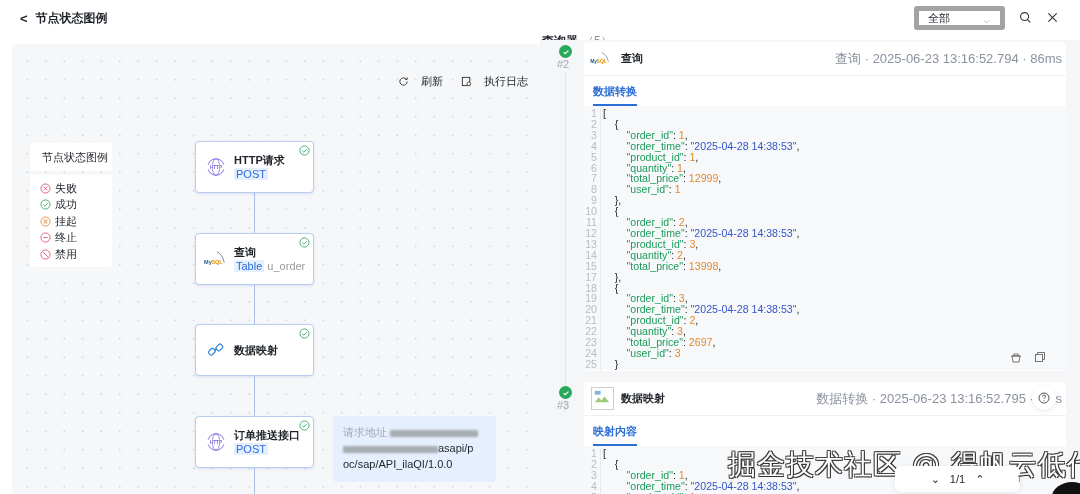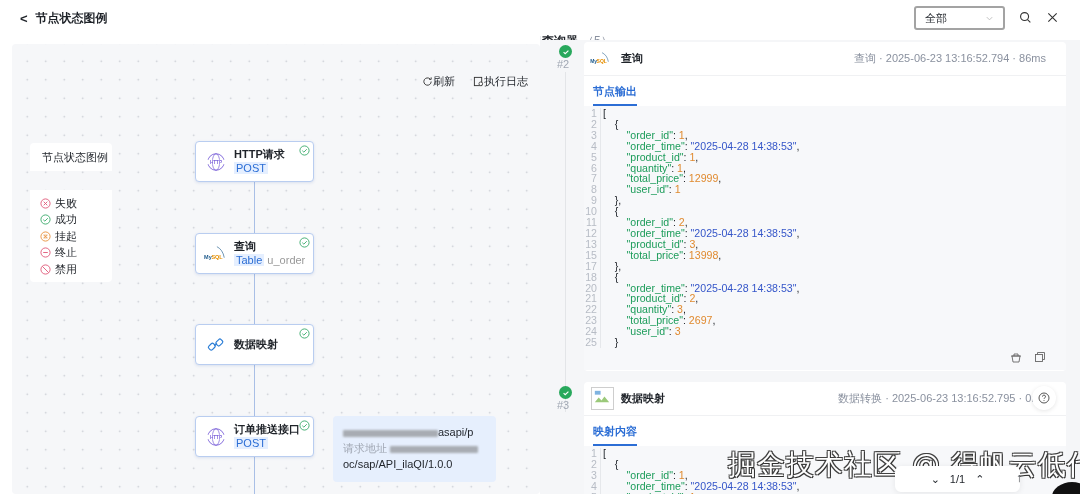--- a/index.html
+++ b/index.html
@@ -7,62 +7,62 @@
   .root { position: relative; width: 1080px; height: 494px; }
 
   
   .left-header { position: absolute; left: 0; top: 0; width: 540px; height: 36px; display: flex; align-items: center; padding-left: 20px; font-size: 12px; font-weight: bold; color: #1f2329; }
   .left-header .back { font-size: 13px; margin-right: 8px; font-weight: bold; }
 
   
   .canvas { position: absolute; left: 12px; top: 44px; width: 528px; height: 450px; background-color: #f6f7f9;
     background-image: radial-gradient(#c4c8cf 0.9px, transparent 1px); background-size: 18.5px 18.5px; background-position: 6px 8px; border-radius: 4px; }
   .canvas-toolbar { position: absolute; right: 12px; top: 30px; display: flex; gap: 18px; font-size: 11px; color: #1f2329; }
-  .canvas-toolbar .tb { display: flex; align-items: center; gap: 0; cursor: pointer; }
+  .canvas-toolbar .tb { display: flex; align-items: center; gap: 12px; cursor: pointer; }
   .canvas-toolbar .tb svg { width: 11px; height: 11px; }
 
   .legend { position: absolute; left: 18px; top: 99px; width: 82px; }
   .legend .lg-title { background: #fff; border-radius: 4px 4px 0 0; padding: 7px 0 7px 12px; font-size: 11px; color: #1f2329; height: 28px; }
-  .legend .lg-body { background: #fff; margin-top: 19px; padding: 5px 0 4px 10px; border-radius: 0 0 4px 4px; }
+  .legend .lg-body { background: #fff; margin-top: 4px; padding: 5px 0 4px 10px; border-radius: 0 0 4px 4px; }
   .legend .lg-item { display: flex; align-items: center; gap: 4px; font-size: 11px; height: 16.5px; color: #1f2329; }
   .legend .lg-item svg { width: 11px; height: 11px; }
 
   .flow-line { position: absolute; left: 242px; top: 132px; width: 1px; height: 330px; background: #a9bfe6; }
 
-  .node { position: absolute; left: 183px; width: 119px; height: 41px; background: #fff; border: 1px solid #b9cdf0; border-radius: 4px; box-shadow: 0 1px 3px rgba(60,100,180,0.15); display: flex; align-items: center; padding-left: 8px; }
+  .node { position: absolute; left: 183px; width: 119px; height: 52px; background: #fff; border: 1px solid #b9cdf0; border-radius: 4px; box-shadow: 0 1px 3px rgba(60,100,180,0.15); display: flex; align-items: center; padding-left: 8px; }
   .node .nicon { width: 24px; height: 24px; display: flex; align-items: center; justify-content: center; margin-right: 6px; flex-shrink: 0; }
   .node .ntexts { display: flex; flex-direction: column; line-height: 1.15; }
   .node .ntitle { font-size: 11px; font-weight: bold; color: #1f2329; }
   .node .nsub { font-size: 11px; color: #999; margin-top: 1px; }
   .node .nsub .tag { background: #e5efff; color: #2c6ed5; padding: 0 2px; }
   .node .ncheck { position: absolute; right: 3px; top: 3px; width: 11px; height: 11px; }
 
   .tooltip { position: absolute; left: 321px; top: 372px; width: 163px; height: 66px; background: #e6effd; border-radius: 4px; padding: 8px 10px; font-size: 11px; color: #1f2329; line-height: 16px; }
   .tooltip .tt-label { color: #a0a7b3; }
   .blur { display: inline-block; height: 7px; background: #a8acb3; filter: blur(1.2px); vertical-align: middle; border-radius: 1px; }
 
   
   .right-header { position: absolute; left: 540px; top: 0; width: 540px; height: 36px; display: flex; align-items: center; }
   .right-header .rtitle { position: absolute; left: 2px; font-size: 12px; font-weight: bold; color: #1f2329; margin-top: 46px; }
   .right-header .rcount { color: #8a919f; font-weight: normal; margin-left: 4px; }
-  .select { position: absolute; left: 374px; top: 6px; width: 91px; height: 24px; border: 2px solid #a3a3a3; border-radius: 3px; font-size: 11px; display: flex; align-items: center; padding-left: 9px; color: #1f2329; }
+  .select { position: absolute; left: 374px; top: 6px; width: 91px; height: 24px; border: 5px solid #a3a3a3; border-radius: 3px; font-size: 11px; display: flex; align-items: center; padding-left: 9px; color: #1f2329; }
   .select .chev { position: absolute; right: 9px; top: 6px; width: 9px; height: 9px; }
   .hicon { position: absolute; top: 11px; width: 13px; height: 13px; cursor: pointer; }
 
   
   .rlist { position: absolute; left: 540px; top: 40px; width: 540px; height: 454px; background: #f5f6f8; overflow: hidden; }
   .tl-line { position: absolute; left: 25px; top: 32px; width: 1px; height: 340px; background: #e3e5e8; }
   .step-dot { position: absolute; left: 19px; width: 13px; height: 13px; border-radius: 50%; background: #28a85c; display: flex; align-items: center; justify-content: center; }
   .step-num { position: absolute; left: 17px; font-size: 11px; color: #a0a7b3; }
 
   .card { position: absolute; left: 44px; width: 482px; background: #fff; border-radius: 4px; }
   .card-head { height: 34px; display: flex; align-items: center; padding-left: 5px; position: relative; border-bottom: 1px solid #f0f1f3; }
   .card-head .cicon { width: 26px; height: 22px; margin-right: 6px; display: flex; align-items: center; justify-content: center; }
   .card-head .ctitle { font-size: 11px; font-weight: bold; }
-  .card-head .cmeta { position: absolute; right: 20px; font-size: 11px; color: #8a919f; }
+  .card-head .cmeta { position: absolute; right: 4px; font-size: 13px; color: #8a919f; }
   .tabbar { height: 30px; padding-left: 9px; position: relative; }
   .tab { display: inline-block; font-size: 11px; font-weight: bold; color: #2c6ed5; padding-top: 8px; height: 30px; border-bottom: 2px solid #2c6ed5; }
   .code { background: #f7f8fa; font-family: "Liberation Mono", "DejaVu Sans Mono", monospace; font-size: 10.6px; line-height: 10.9px; position: relative; overflow: hidden; }
   .code .row { display: flex; white-space: pre; }
   .code .ln { width: 17px; text-align: right; color: #b7bcc5; padding-right: 3px; border-right: 1px solid #e6e8eb; margin-right: 2px; font-family: "Liberation Sans", sans-serif; }
   .code .txt { color: #1f2329; font-family: "Liberation Sans", sans-serif; }
   .k { color: #1c9c5a; }
   .s { color: #3556c9; }
   .n { color: #e08a2f; }
 
@@ -217,22 +217,22 @@
         <span class="ntitle">订单推送接口</span>
         <span class="nsub"><span class="tag">POST</span></span>
       </div>
       <svg class="ncheck" viewBox="0 0 12 12">
           <circle cx="6" cy="6" r="5" fill="none" stroke="#3aab6b"></circle>
           <path d="M3.6 6.2l1.7 1.6 3.2-3.2" fill="none" stroke="#3aab6b"></path>
         </svg>
     </div>
 
     <div class="tooltip">
+      <div><span class="tt-label">请求地址</span> <span class="blur" style="width:88px;"></span></div>
       <div><span class="blur" style="width:95px;"></span><span>asapi/p</span></div>
-      <div><span class="tt-label">请求地址</span> <span class="blur" style="width:88px;"></span></div>
       <div>oc/sap/API_ilaQI/1.0.0</div>
     </div>
   </div>
 
   <div class="divider"></div>
 
   <div class="right-header">
     <span class="rtitle"><span>查询器</span><span class="rcount">（5）</span></span>
     <div class="select">
       <span>全部</span>
@@ -265,39 +265,41 @@
           <svg viewBox="0 0 26 22" width="24" height="20">
               <text x="0" y="15" font-size="5.5" fill="#1d5a8c" font-family="Liberation Sans, sans-serif" font-weight="bold">My</text>
               <text x="7" y="15" font-size="5.5" fill="#e48e00" font-family="Liberation Sans, sans-serif" font-weight="bold">SQL</text>
               <path d="M13 4c4 2 6 5 7 10" fill="none" stroke="#1d5a8c" stroke-width="0.6"></path>
             </svg>
         </div>
         <span class="ctitle">查询</span>
         <span class="cmeta">查询 · 2025-06-23 13:16:52.794 · 86ms</span>
       </div>
       <div class="tabbar">
-        <span class="tab">节点输出</span>
+        <span class="tab">数据转换</span>
       </div>
       <div class="code" style="height:264px; padding-top:2px;" id="code0">
           <div class="row"><span class="ln">1</span><span class="txt">[</span></div>
           <div class="row"><span class="ln">2</span><span class="txt">    {</span></div>
           <div class="row"><span class="ln">3</span><span class="txt">        <span class="k">"order_id"</span>: <span class="n">1</span>,</span></div>
           <div class="row"><span class="ln">4</span><span class="txt">        <span class="k">"order_time"</span>: <span class="s">"2025-04-28 14:38:53"</span>,</span></div>
           <div class="row"><span class="ln">5</span><span class="txt">        <span class="k">"product_id"</span>: <span class="n">1</span>,</span></div>
           <div class="row"><span class="ln">6</span><span class="txt">        <span class="k">"quantity"</span>: <span class="n">1</span>,</span></div>
           <div class="row"><span class="ln">7</span><span class="txt">        <span class="k">"total_price"</span>: <span class="n">12999</span>,</span></div>
           <div class="row"><span class="ln">8</span><span class="txt">        <span class="k">"user_id"</span>: <span class="n">1</span></span></div>
           <div class="row"><span class="ln">9</span><span class="txt">    },</span></div>
           <div class="row"><span class="ln">10</span><span class="txt">    {</span></div>
           <div class="row"><span class="ln">11</span><span class="txt">        <span class="k">"order_id"</span>: <span class="n">2</span>,</span></div>
           <div class="row"><span class="ln">12</span><span class="txt">        <span class="k">"order_time"</span>: <span class="s">"2025-04-28 14:38:53"</span>,</span></div>
           <div class="row"><span class="ln">13</span><span class="txt">        <span class="k">"product_id"</span>: <span class="n">3</span>,</span></div>
+          <div class="row"><span class="ln">14</span><span class="txt">        <span class="k">"quantity"</span>: <span class="n">2</span>,</span></div>
           <div class="row"><span class="ln">15</span><span class="txt">        <span class="k">"total_price"</span>: <span class="n">13998</span>,</span></div>
           <div class="row"><span class="ln">17</span><span class="txt">    },</span></div>
           <div class="row"><span class="ln">18</span><span class="txt">    {</span></div>
+          <div class="row"><span class="ln">19</span><span class="txt">        <span class="k">"order_id"</span>: <span class="n">3</span>,</span></div>
           <div class="row"><span class="ln">20</span><span class="txt">        <span class="k">"order_time"</span>: <span class="s">"2025-04-28 14:38:53"</span>,</span></div>
           <div class="row"><span class="ln">21</span><span class="txt">        <span class="k">"product_id"</span>: <span class="n">2</span>,</span></div>
           <div class="row"><span class="ln">22</span><span class="txt">        <span class="k">"quantity"</span>: <span class="n">3</span>,</span></div>
           <div class="row"><span class="ln">23</span><span class="txt">        <span class="k">"total_price"</span>: <span class="n">2697</span>,</span></div>
           <div class="row"><span class="ln">24</span><span class="txt">        <span class="k">"user_id"</span>: <span class="n">3</span></span></div>
           <div class="row"><span class="ln">25</span><span class="txt">    }</span></div>
         </div>
       <div class="code-actions">
         <svg viewBox="0 0 12 12">
             <path d="M2 5h8l-1 6H3z M4 5V3h4v2 M1 5h10" fill="none" stroke="#666" stroke-width="0.9"></path>

